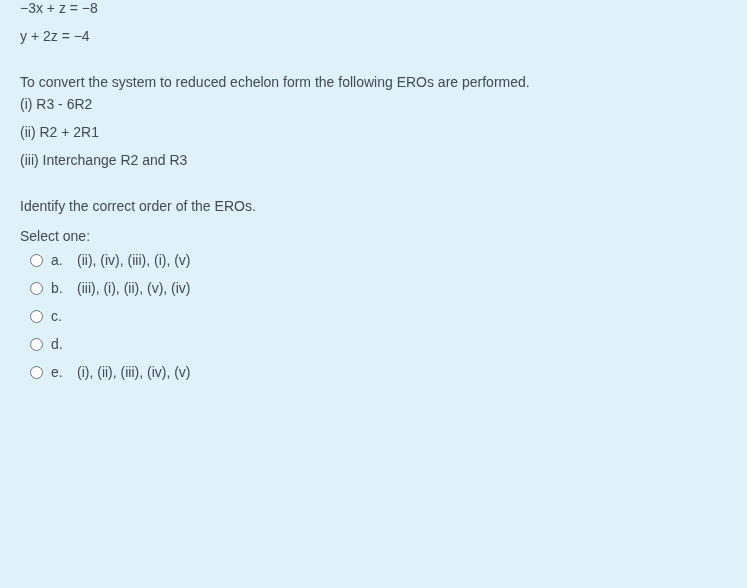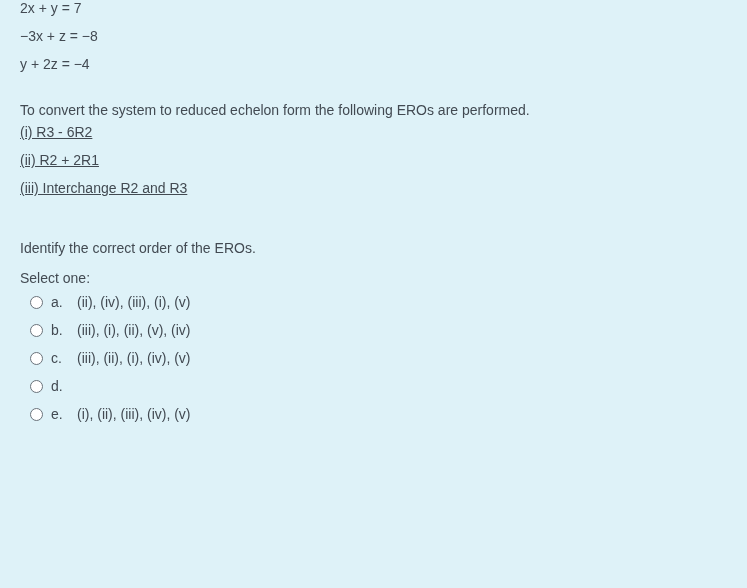--- a/index.html
+++ b/index.html
@@ -21,22 +21,21 @@
     }
     .equation {
       margin-bottom: 12px;
       font-size: 14px;
     }
     .description {
       margin-bottom: 6px;
       font-size: 14px;
     }
     .ero-list {
-      margin-bottom: 44px;
-      text-decoration: underline;
+      margin-bottom: 30px;
     }
     .ero-item {
       margin-bottom: 12px;
       font-size: 14px;
     }
     .identify {
       margin-bottom: 14px;
       font-size: 14px;
     }
     .select-label {
@@ -64,21 +63,20 @@
       min-width: 14px;
     }
     .option-text {
       font-size: 14px;
     }
   </style>
 </head>
 <body>
 
 <div class="equation-block">
-  <div class="equation">2x + y = 7</div>
   <div class="equation">−3x + z = −8</div>
   <div class="equation">y + 2z = −4</div>
 </div>
 
 <div class="description">To convert the system to reduced echelon form the following EROs are performed.</div>
 
 <div class="ero-list">
   <div class="ero-item">(i) R3 - 6R2</div>
   <div class="ero-item">(ii) R2 + 2R1</div>
   <div class="ero-item">(iii) Interchange R2 and R3</div>
@@ -96,21 +94,20 @@
 
 <div class="option-row">
   <div class="radio"></div>
   <span class="option-letter">b.</span>
   <span class="option-text">(iii), (i), (ii), (v), (iv)</span>
 </div>
 
 <div class="option-row">
   <div class="radio"></div>
   <span class="option-letter">c.</span>
-  <span class="option-text">(iii), (ii), (i), (iv), (v)</span>
 </div>
 
 <div class="option-row">
   <div class="radio"></div>
   <span class="option-letter">d.</span>
 </div>
 
 <div class="option-row">
   <div class="radio"></div>
   <span class="option-letter">e.</span>

